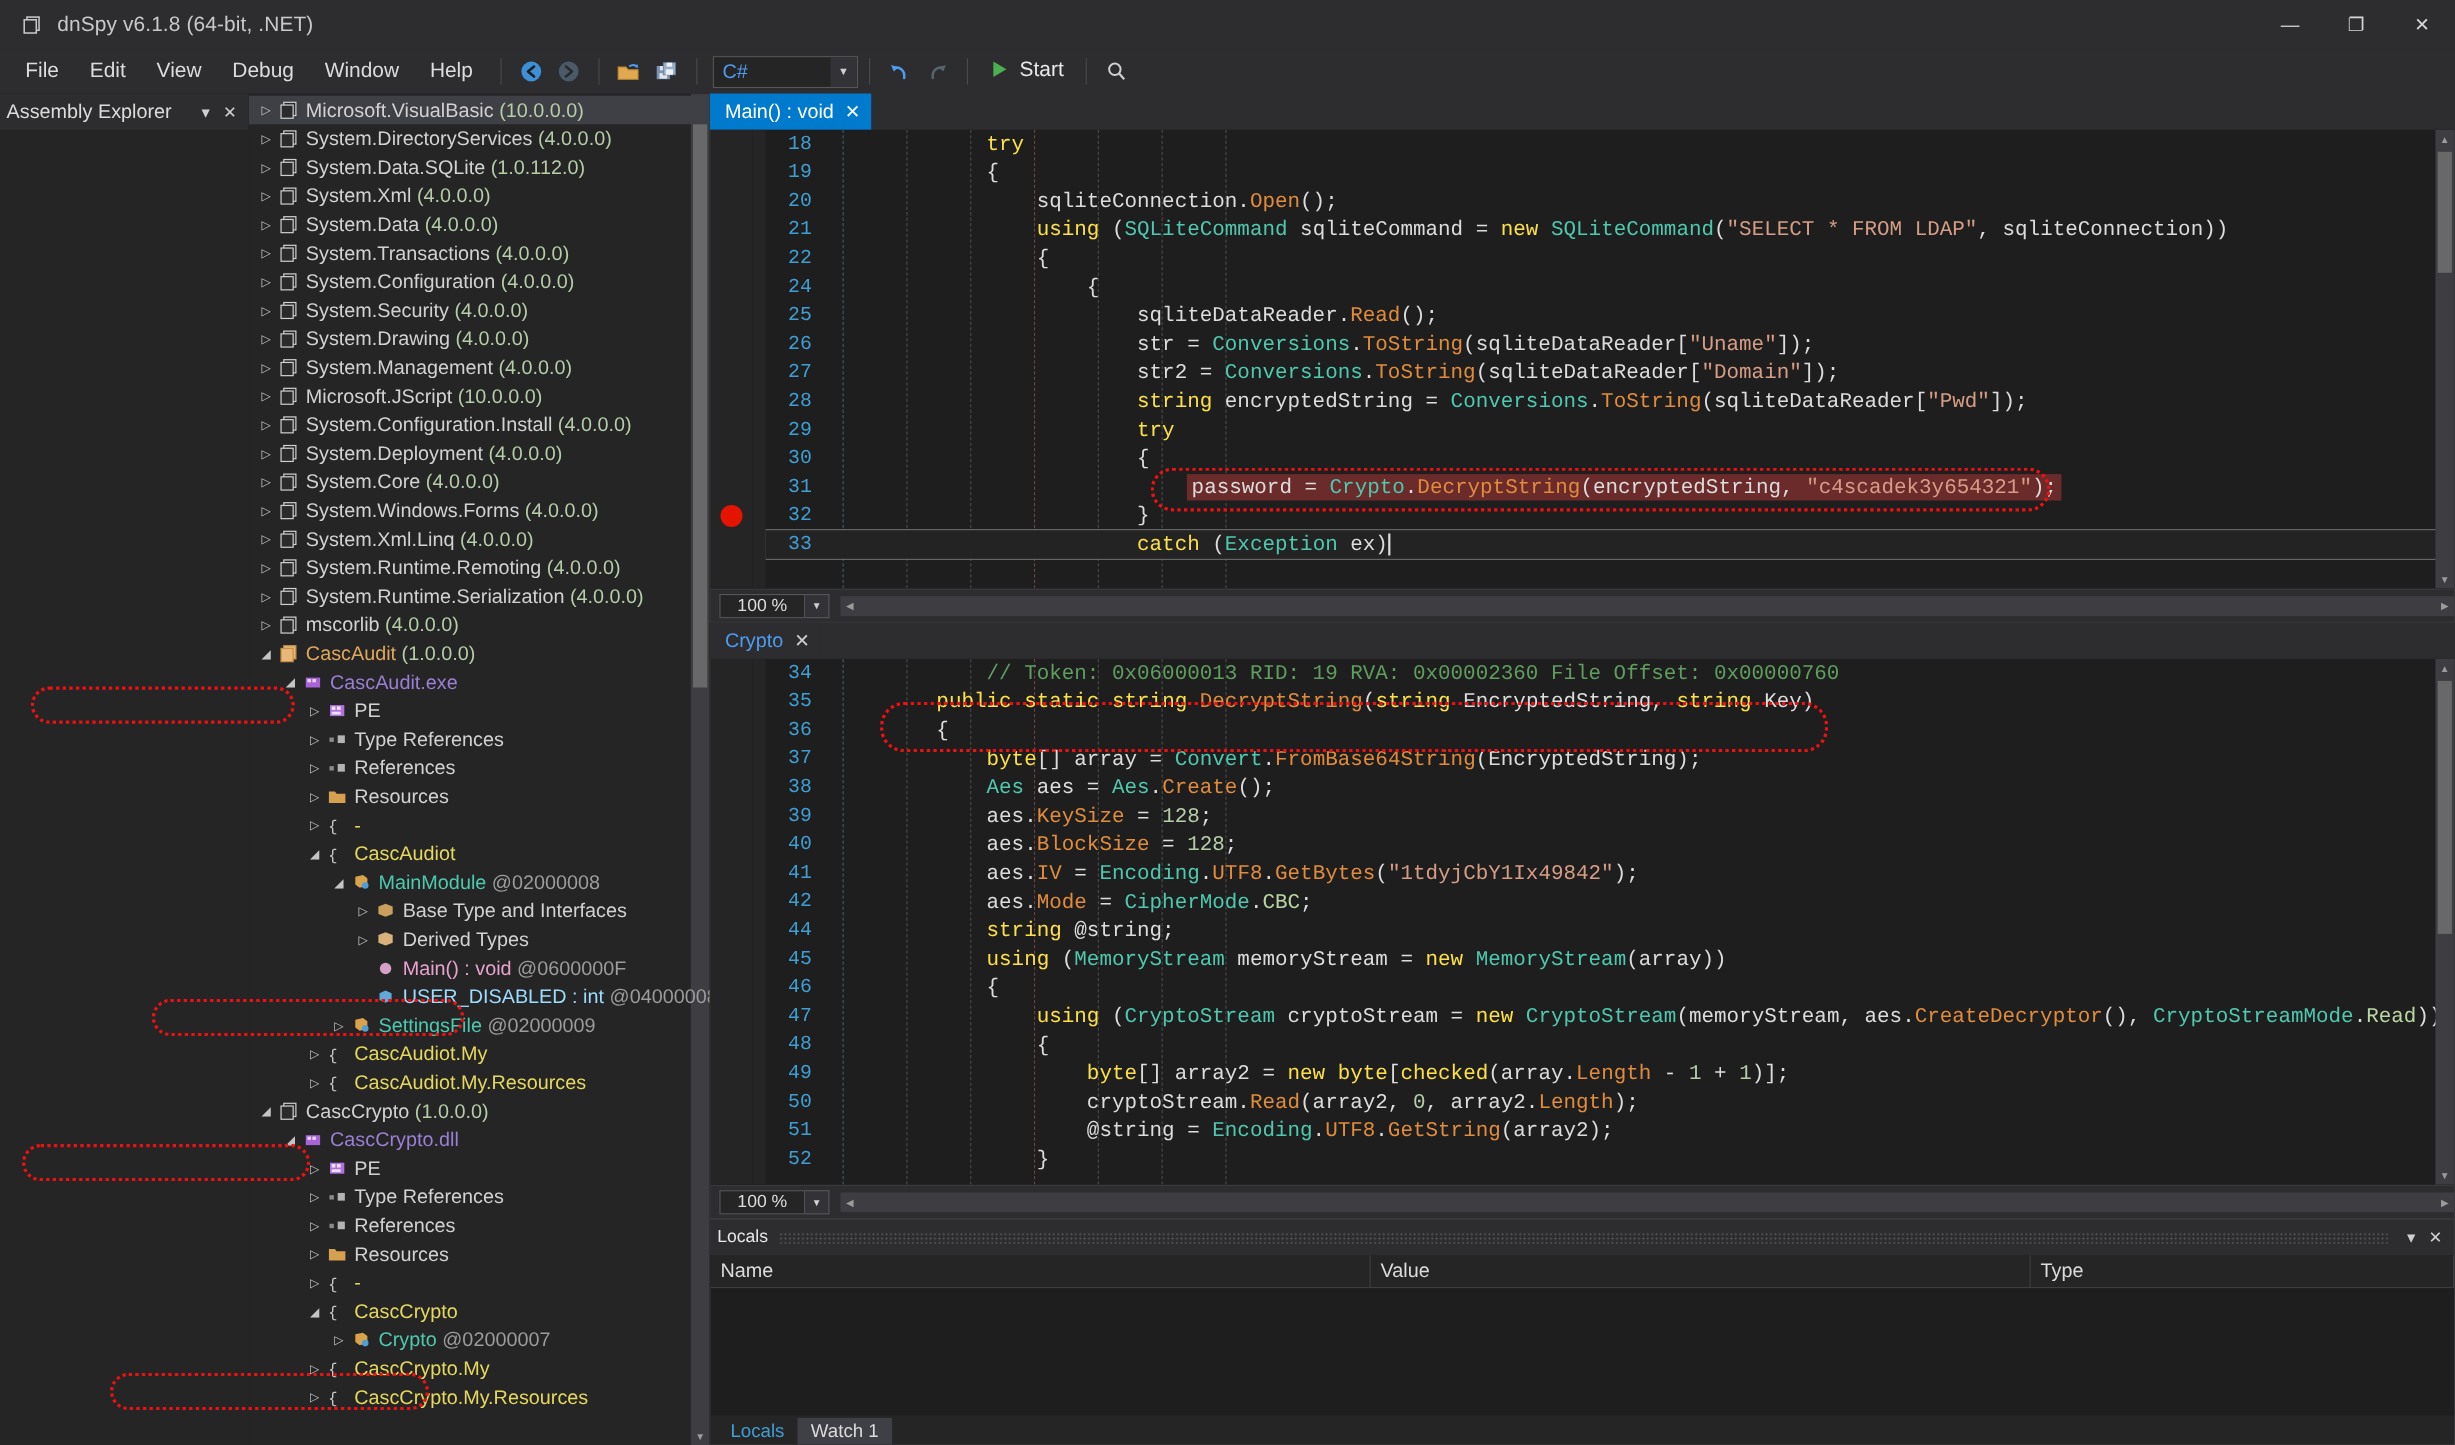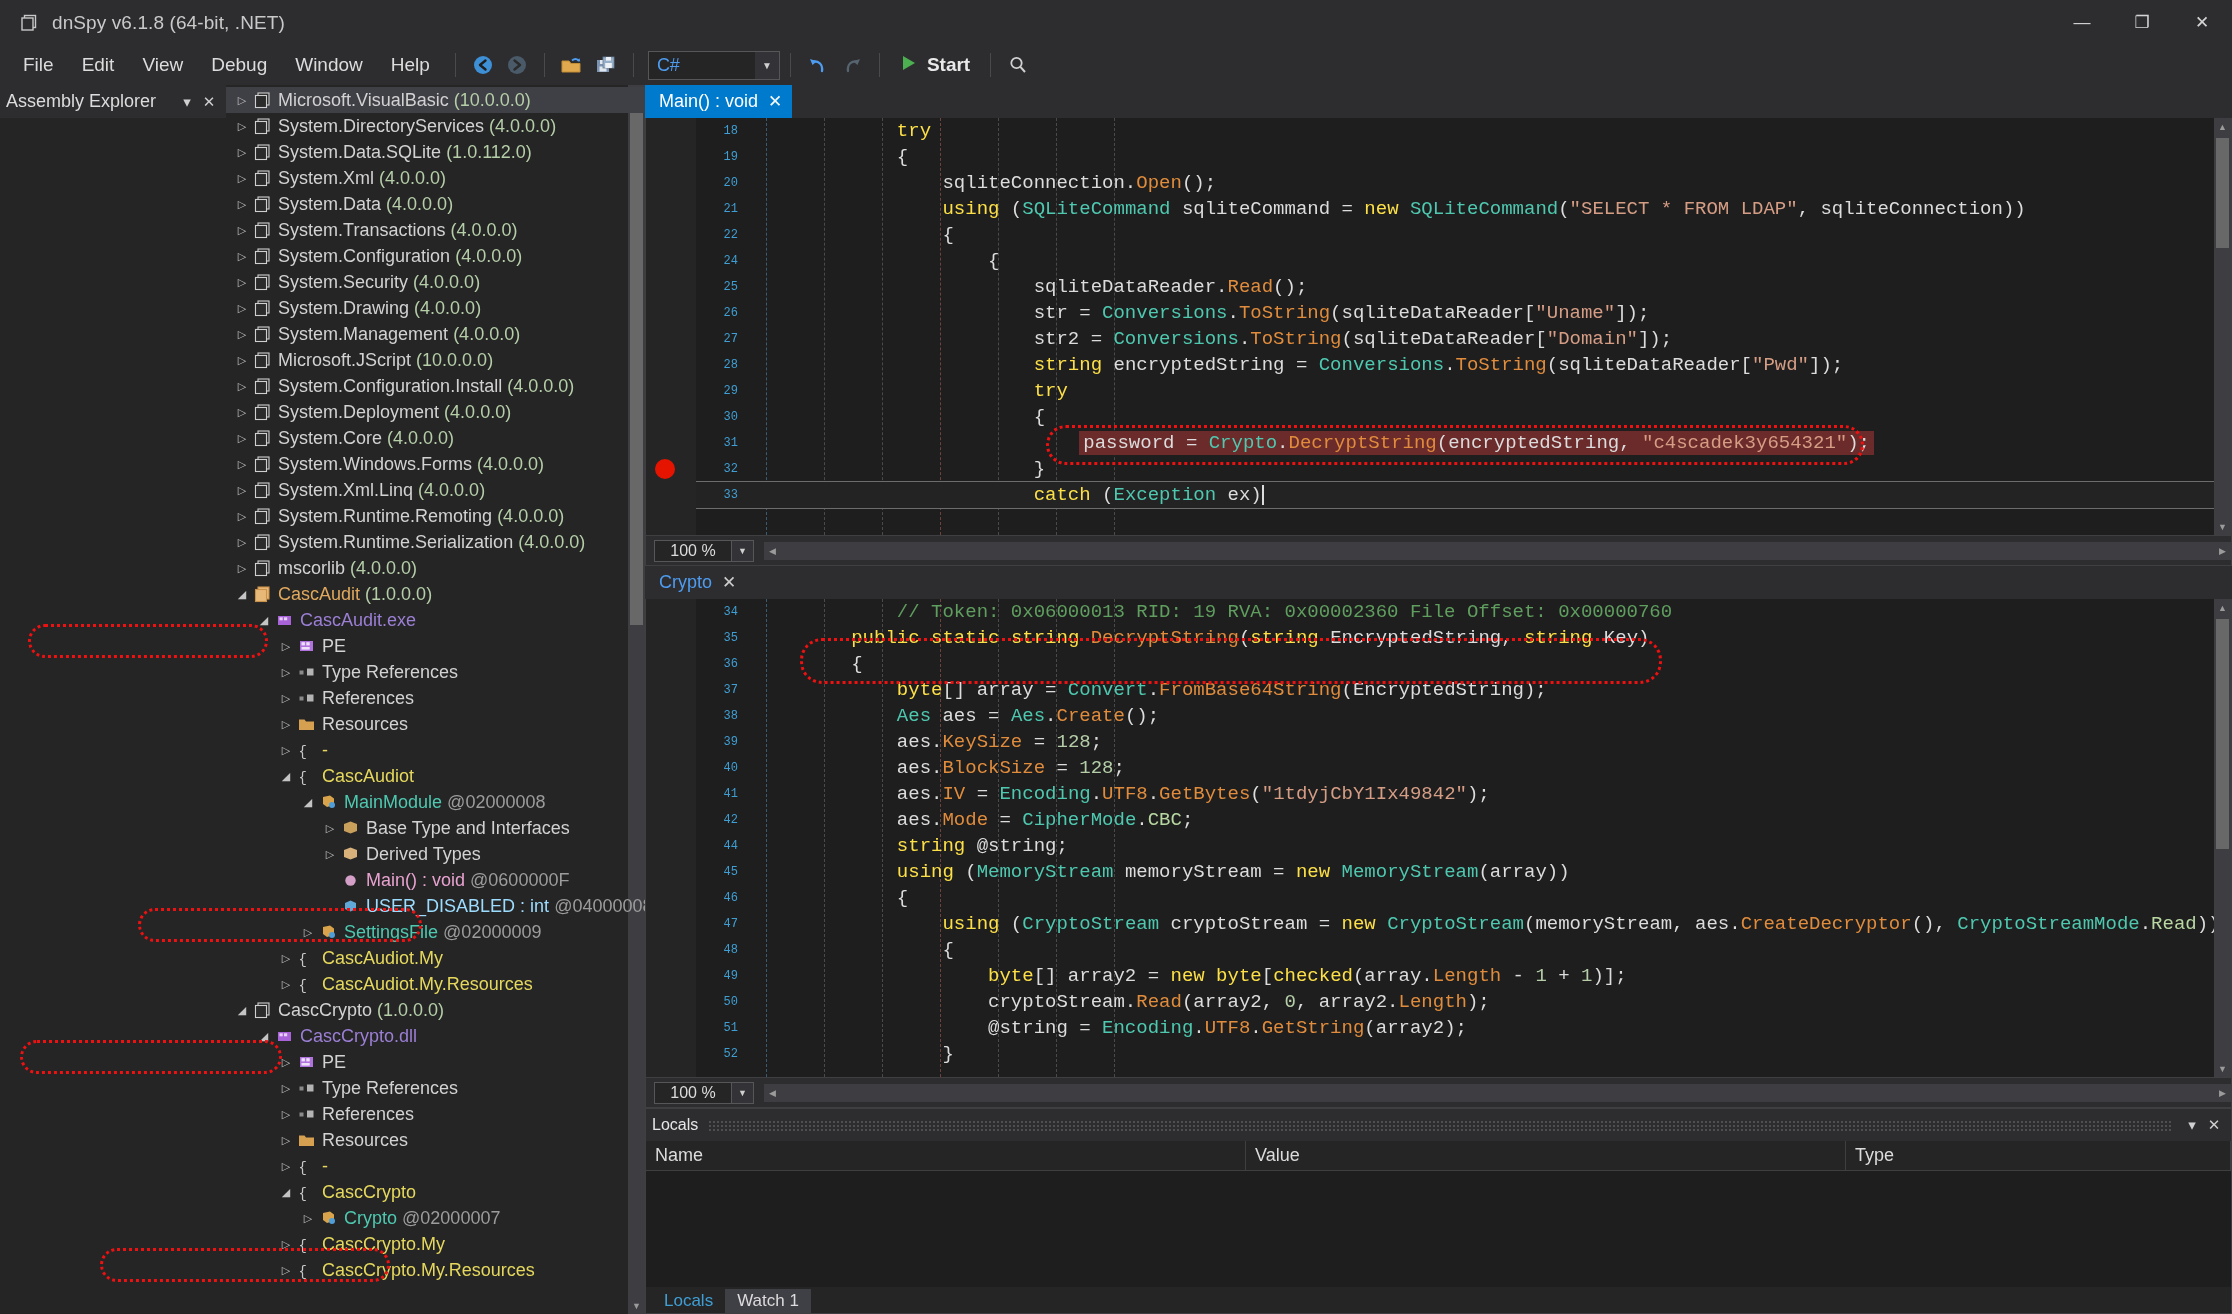--- a/index.html
+++ b/index.html
@@ -29,21 +29,21 @@
   .menu-item { font-size:19px; color:#dcdcdc; padding:4px 13px; margin-right:2px;text-align:right; }
   .sep { width:1px; height:24px; background:#4a4a4d; margin:0 10px; }
   .tbtn { width:34px; height:30px; display:flex; align-items:center; justify-content:center; }
   .combo {
     width:132px; height:29px; background:#252526; border:1px solid #565659; display:flex; align-items:center;
     margin-left:4px; position:relative;
   }
   .combo .cv { font-size:18px; color:#4e9cf0; padding-left:8px; }
   .combo .arrow { position:absolute; right:0; top:0; width:24px; height:27px; background:#333337;
                   display:flex; align-items:center; justify-content:center; }
-  .start-btn { display:flex; align-items:center; gap:9px; padding:2px 10px;font-weight:bold; }
+  .start-btn { display:flex; align-items:flex-start; gap:9px; padding:2px 10px; }
   .start-btn .lbl { font-size:19px; color:#e9e9e9; }
 
   
   .body { flex:1; display:flex; min-height:0; }
 
   
   .left-pane { width:645px; flex:0 0 645px; display:flex; flex-direction:row; background:#252526; min-height:0; }
   .pane-head {
     height:33px; flex:0 0 33px; background:#2d2d30; display:flex; align-items:center; padding:0 6px;
   }
@@ -82,21 +82,21 @@
   .doctab.inactive { background:#2d2d30; color:#d4d4d4; }
   .doctab .x { font-size:17px; opacity:.95; }
 
   .editor-wrap { flex:1; display:flex; flex-direction:column; min-height:0; border:1px solid #3f3f42; border-top:none; }
   .code-area { flex:1; position:relative; background:#1e1e1e; overflow:hidden; display:flex; }
   .gutter-bp { width:38px; flex:0 0 38px; background:#252526; position:relative; }
   .gutter-fold { width:12px; flex:0 0 12px; background:#252526; }
   .code-scroll { flex:1; position:relative; overflow:hidden; }
   .codeline { height:26px; display:flex; align-items:center; font-family:"Liberation Mono", monospace;
               font-size:19px; white-space:pre; position:relative; }
-  .lnum { width:52px; flex:0 0 52px; text-align:right; color:#3f9fd4; padding-right:10px; font-family:"Liberation Mono", monospace; font-size:12px;}
+  .lnum { width:52px; flex:0 0 52px; text-align:right; color:#3f9fd4; padding-right:10px; font-family:"Liberation Mono", monospace; font-size:18px;}
   .ctext { padding-left:12px; position:relative; }
 
   
   .k   { color:#fde047; }
   .t   { color:#4ec9b0; }  
   .m   { color:#e08c3c; }  
   .s   { color:#d69d85; }  
   .n   { color:#b5cea8; }  
   .cm  { color:#5f9e5f; }  
   .id  { color:#dcdcdc; }

